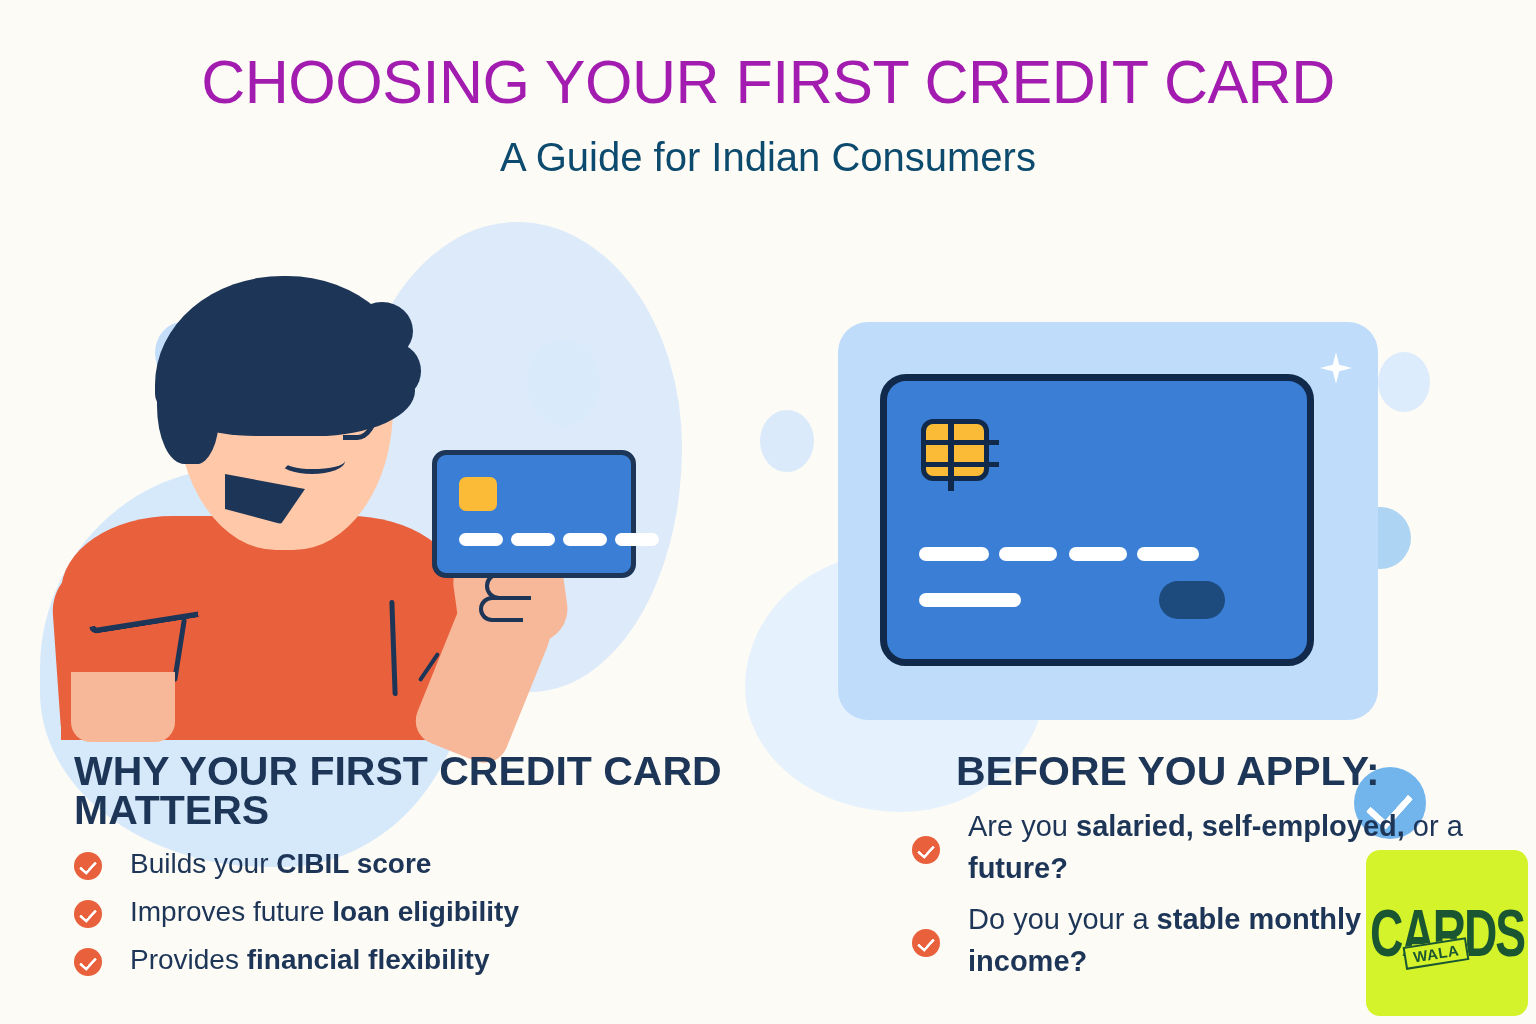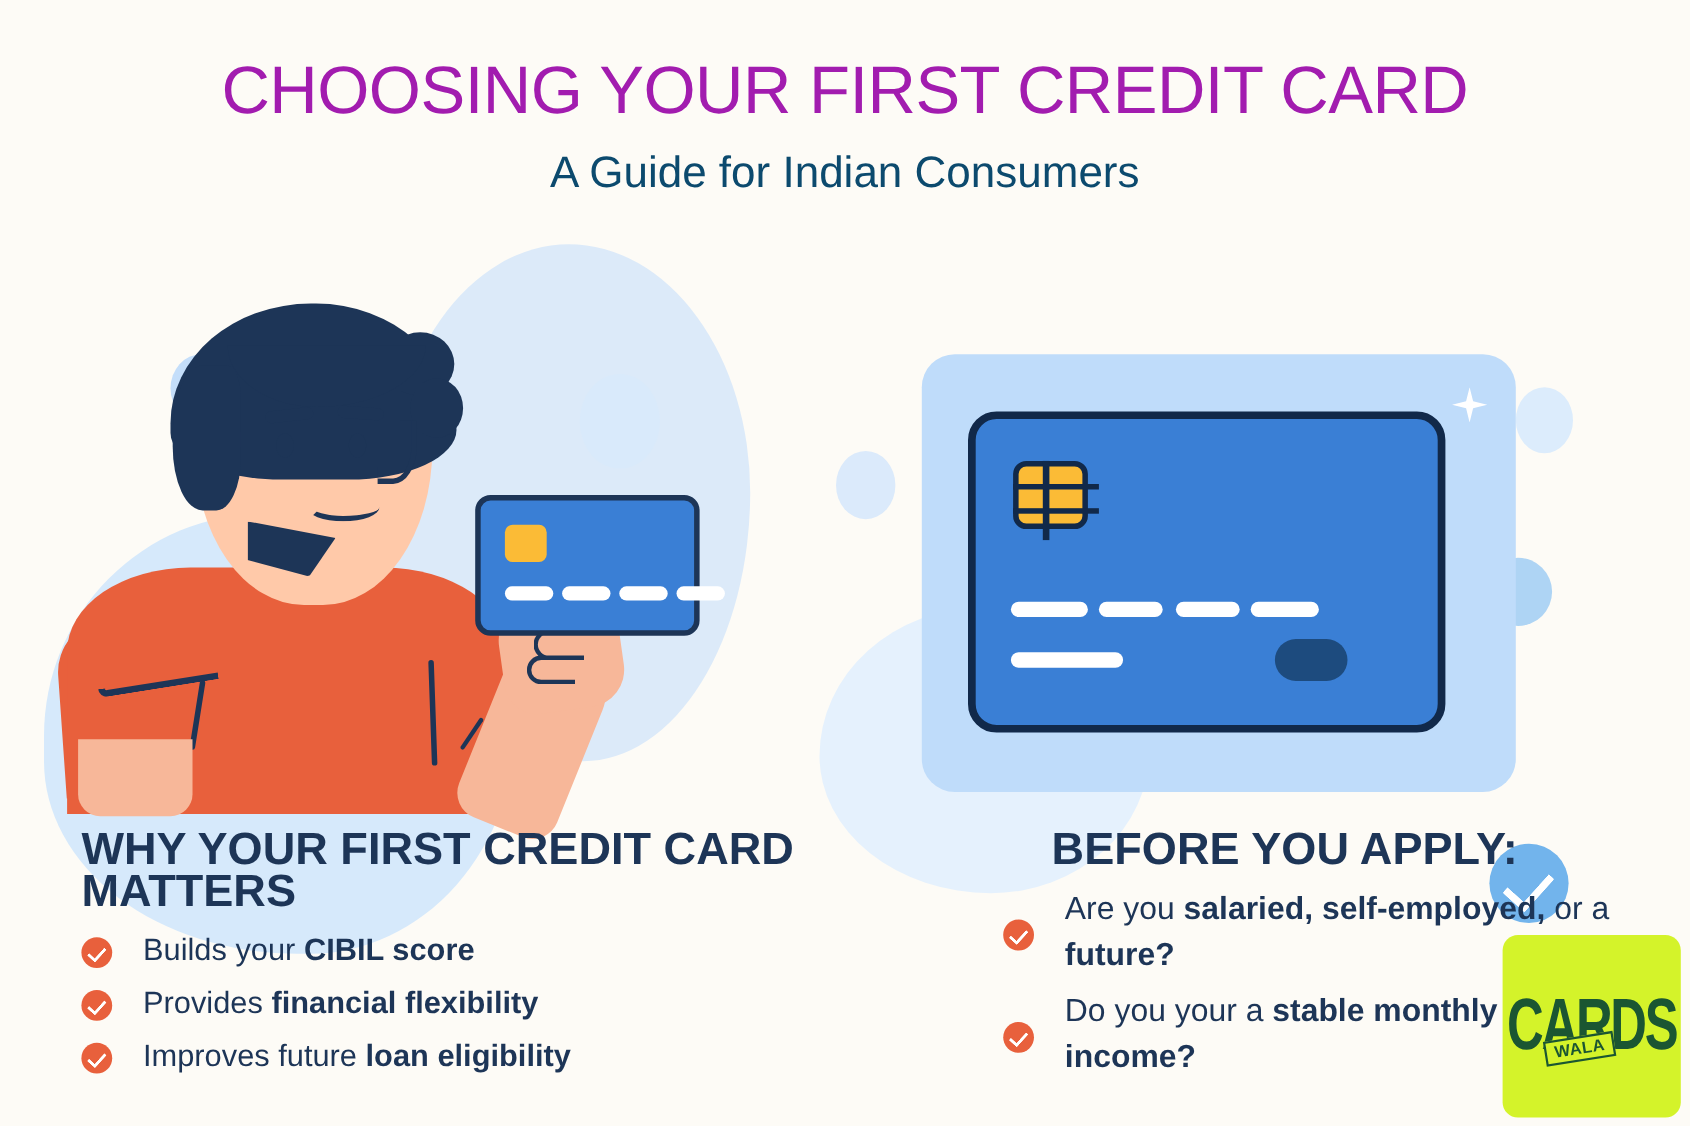--- a/index.html
+++ b/index.html
@@ -381,25 +381,25 @@
 
 <div class="col col-left">
   <div class="col-head">WHY YOUR FIRST CREDIT CARD MATTERS</div>
 
   <div class="bullet">
     <span class="bullet-icon"></span>
     <span class="bullet-text"><span>Builds your </span><b>CIBIL score</b></span>
   </div>
   <div class="bullet">
     <span class="bullet-icon"></span>
-    <span class="bullet-text"><span>Provides </span><b>financial flexibility</b></span>
+    <span class="bullet-text"><span>Improves future </span><b>loan eligibility</b></span>
   </div>
   <div class="bullet">
     <span class="bullet-icon"></span>
-    <span class="bullet-text"><span>Improves future </span><b>loan eligibility</b></span>
+    <span class="bullet-text"><span>Provides </span><b>financial flexibility</b></span>
   </div>
 </div>
 
 <div class="col col-right">
   <div class="col-head">
     <div>BEFORE YOU APPLY:</div>
   </div>
 
   <div class="bullet">
     <span class="bullet-icon"></span>

